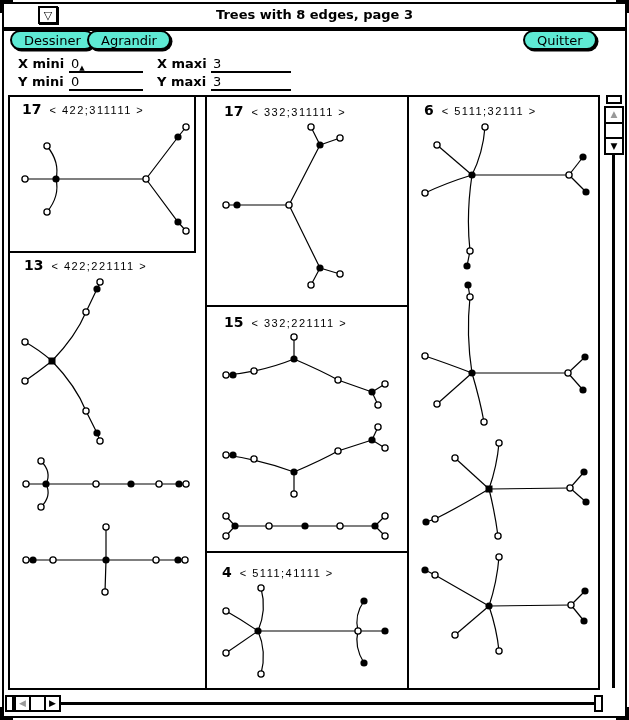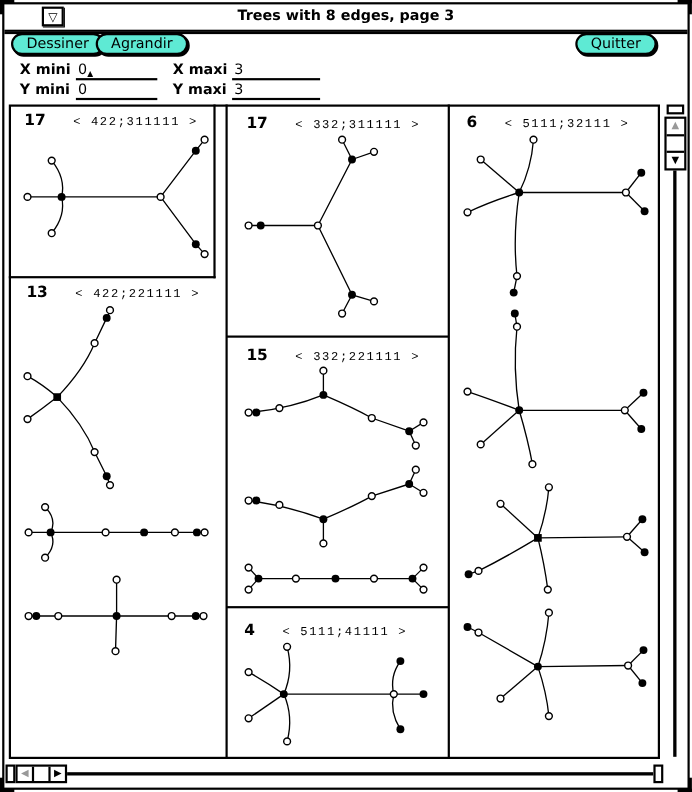--- a/index.html
+++ b/index.html
@@ -29,21 +29,21 @@
   .flabel{position:absolute;font-weight:bold;white-space:nowrap;}
   .fvalue{position:absolute;border-bottom:2px solid #000;height:17px;font-size:13px;padding-left:2px;}
   .caret{font-size:7px;vertical-align:-2px;}
 
   .cbox{position:absolute;left:8px;top:95px;width:592px;height:595px;border:2px solid #000;background:#fff;}
   .vline{position:absolute;width:2px;background:#000;}
   .hline{position:absolute;height:2px;background:#000;}
 
   .plabel{position:absolute;white-space:nowrap;}
   .plabel .num{font-weight:bold;font-size:14px;}
-  .plabel .code{font-family:Liberation Mono, monospace;font-size:11px;letter-spacing:1.5px;margin-left:25px;}
+  .plabel .code{font-family:Liberation Sans, sans-serif;font-size:11px;letter-spacing:1.5px;margin-left:8px;}
 
   #trees-svg{position:absolute;left:0;top:0;}
   #trees-svg path{fill:none;stroke:#000;stroke-width:1.2px;}
   #trees-svg .no{fill:#fff;stroke:#000;stroke-width:1.3px;}
   #trees-svg .nf{fill:#000;stroke:none;}
   #trees-svg .ns{fill:#000;stroke:none;}
 
   .sb-anchor{position:absolute;border:2px solid #000;background:#fff;}
   .elevator{position:absolute;border:2px solid #000;background:#fff;display:flex;}
   .elevator.v{flex-direction:column;}

